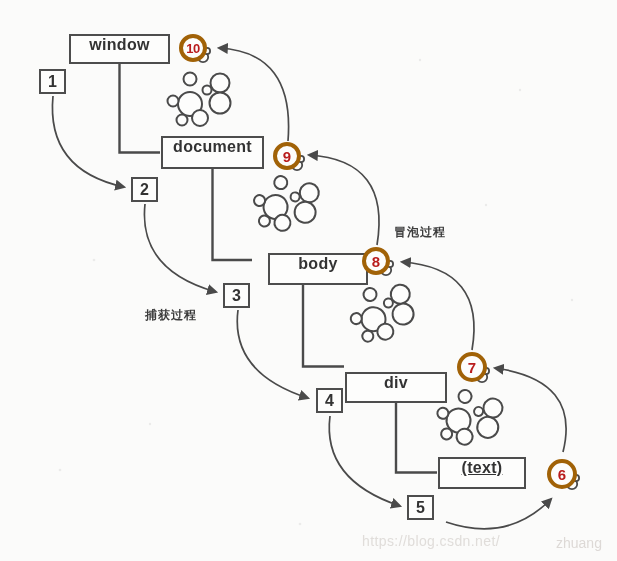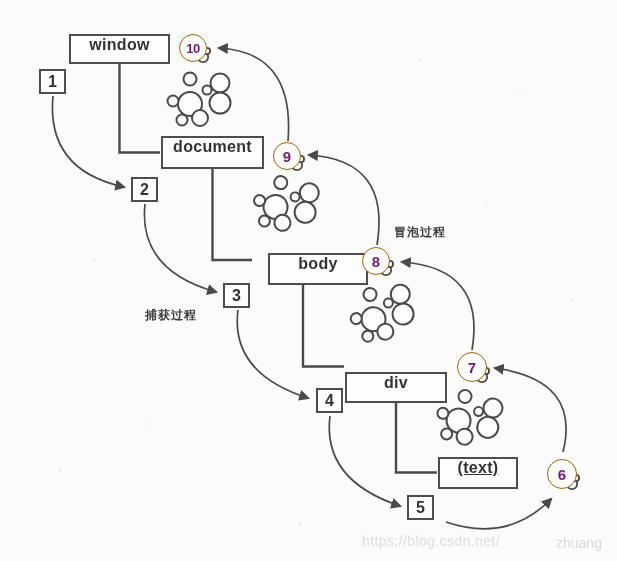--- a/index.html
+++ b/index.html
@@ -16,23 +16,23 @@
     font-size:16px;font-weight:700;letter-spacing:.3px;color:#333;
   }
   .sq{
     position:absolute;box-sizing:border-box;z-index:2;width:27px;height:25px;
     border:2px solid #4d4d4d;background:#fdfdfc;
     display:flex;align-items:center;justify-content:center;
     font-size:16px;font-weight:700;color:#333;
   }
   .circ{
     position:absolute;box-sizing:border-box;z-index:2;border-radius:50%;
-    border:1px solid #a16207;background:#fdfdfc;
+    border:4px solid #a16207;background:#fdfdfc;
     display:flex;align-items:center;justify-content:center;
-    font-size:15px;font-weight:700;color:#701a75;
+    font-size:15px;font-weight:700;color:#b91c1c;
   }
   .circ.small-text{font-size:13px;letter-spacing:-0.5px;}
   .phase{
     position:absolute;z-index:2;font-size:12px;font-weight:700;
     color:#3c3c3c;letter-spacing:1px;white-space:nowrap;
   }
   .wm-url{position:absolute;left:362px;top:533px;z-index:1;font-size:14px;color:#e0ddda;letter-spacing:.4px;white-space:nowrap;}
   .wm-tail{position:absolute;left:556px;top:535px;z-index:1;font-size:14px;color:#ddd9d6;white-space:nowrap;}
   .wm-credit{position:absolute;left:510px;top:537px;z-index:3;font-size:13px;color:#a6a3a1;white-space:nowrap;}
 </style>
@@ -117,21 +117,21 @@
   </div>
   <div class="node" style="left:161px;top:136px;width:103px;height:33px;">
     <span>document</span>
   </div>
   <div class="node" style="left:268px;top:245px;width:100px;height:32px;margin-top:8px;">
     <span>body</span>
   </div>
   <div class="node" style="left:345px;top:372px;width:102px;height:31px;">
     <span>div</span>
   </div>
-  <div class="node" style="left:438px;top:457px;width:80px;height:32px;text-decoration:underline;">
+  <div class="node" style="left:438px;top:457px;width:88px;height:32px;text-decoration:underline;">
     <span>(text)</span>
   </div>
 
   <div class="sq" style="left:39px;top:69px;">
     <span>1</span>
   </div>
   <div class="sq" style="left:131px;top:177px;">
     <span>2</span>
   </div>
   <div class="sq" style="left:223px;top:283px;">

